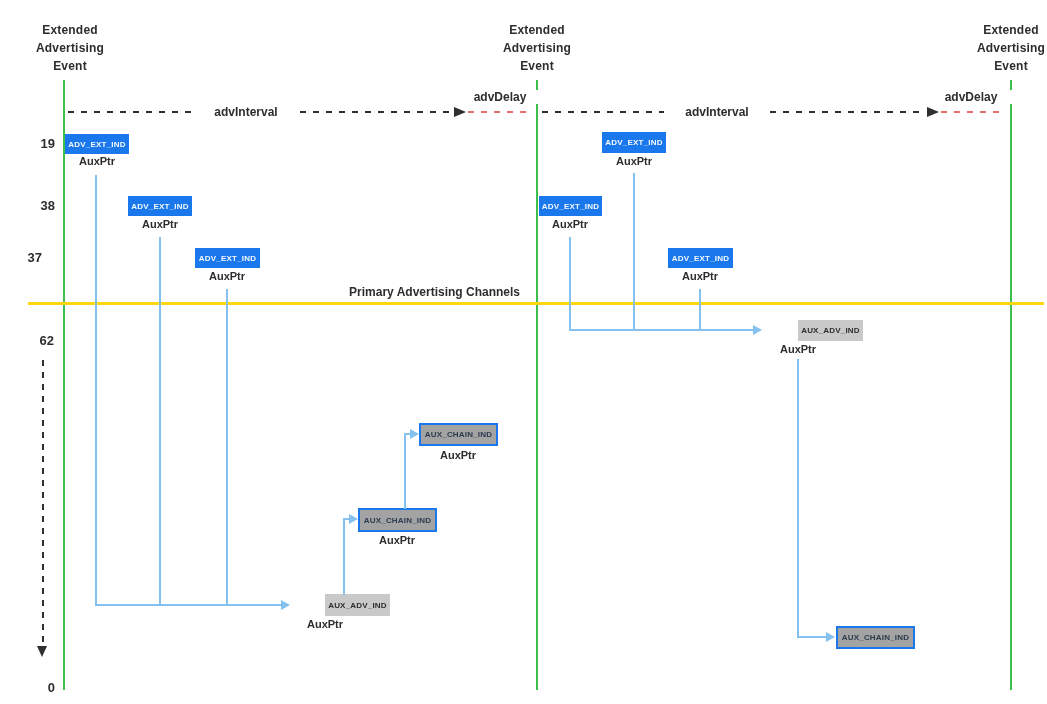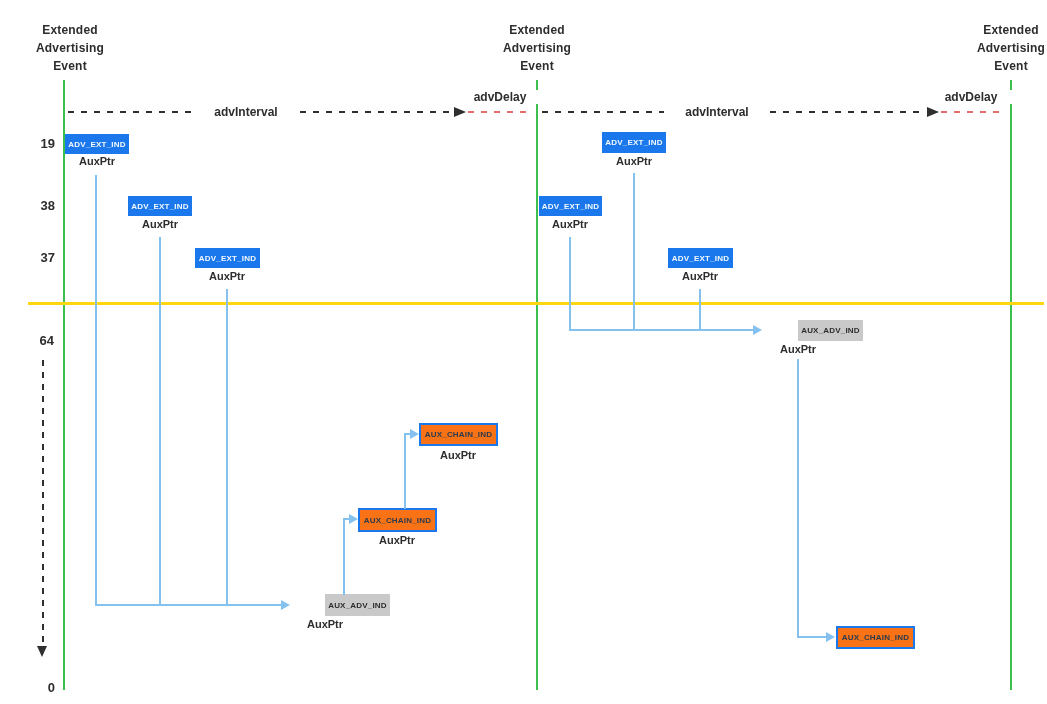--- a/index.html
+++ b/index.html
@@ -30,21 +30,21 @@
 
   .chan-label { font-size:13px; font-weight:700; text-align:right; width:36px; }
 
   .yellow-line { height:3px; background:var(--channel-divider-yellow,#ffd60f); }
   .caption { font-size:12px; font-weight:700; text-align:right; width:245px; }
 
   .pkt { display:flex; align-items:center; justify-content:center;
          font-size:8px; font-weight:700; letter-spacing:.2px; white-space:nowrap; }
   .pkt.blue  { background:var(--primary-packet-blue,#1a78ec); color:#f4f9ff; }
   .pkt.gray  { background:var(--aux-adv-gray,#c9c9c9); color:#2d2d2d;margin-left:32px; }
-  .pkt.chain { background:#f97316; border:2px solid var(--primary-packet-blue,#1a78ec); color:#2b3a4d; }
+  .pkt.chain { background:#a3a3a3; border:2px solid var(--primary-packet-blue,#1a78ec); color:#2b3a4d; }
 
   .auxptr { font-size:11px; font-weight:700; text-align:center; width:60px; }
 
   .conn-v { width:2px;  background:var(--connector-blue,#85c1ef); }
   .conn-h { height:2px; background:var(--connector-blue,#85c1ef); }
   .arrow-r-blue { width:0; height:0; border-left:9px solid var(--connector-blue,#85c1ef);
                   border-top:5px solid transparent; border-bottom:5px solid transparent; }
 </style>
 </head>
 <body>
@@ -74,27 +74,28 @@
 
   <div class="abs dash-h" style="left:542px;top:111px;width:122px;"></div>
   <div class="abs tl-label" style="left:667px;top:105px;width:100px;">advInterval</div>
   <div class="abs dash-h" style="left:770px;top:111px;width:155px;"></div>
   <div class="abs arrow-r-black" style="left:927px;top:107px;"></div>
   <div class="abs tl-label" style="left:921px;top:90px;width:100px;">advDelay</div>
   <div class="abs dash-h red" style="left:941px;top:111px;width:63px;"></div>
 
   <div class="abs chan-label" style="left:19px;top:136px;">19</div>
   <div class="abs chan-label" style="left:19px;top:198px;">38</div>
-  <div class="abs chan-label" style="left:19px;top:250px;">37</div>
-  <div class="abs chan-label" style="left:18px;top:333px;">64</div>
+  <div class="abs chan-label" style="left:6px;top:250px;">37</div>
+  <div class="abs chan-label" style="left:18px;top:333px;">62</div>
   <div class="abs chan-label" style="left:19px;top:680px;">0</div>
 
   <div class="abs dash-v" style="left:42px;top:360px;height:286px;"></div>
   <div class="abs arrow-d-black" style="left:37px;top:646px;"></div>
 
+  <div class="abs caption" style="left:275px;top:285px;">Primary Advertising Channels</div>
   <div class="abs yellow-line" style="left:28px;top:302px;width:1016px;"></div>
 
   <div class="abs pkt blue" style="left:65px;top:134px;width:64px;height:20px;">ADV_EXT_IND</div>
   <div class="abs auxptr" style="left:67px;top:155px;">AuxPtr</div>
   <div class="abs pkt blue" style="left:128px;top:196px;width:64px;height:20px;">ADV_EXT_IND</div>
   <div class="abs auxptr" style="left:130px;top:218px;">AuxPtr</div>
   <div class="abs pkt blue" style="left:195px;top:248px;width:65px;height:20px;">ADV_EXT_IND</div>
   <div class="abs auxptr" style="left:197px;top:270px;">AuxPtr</div>
 
   <div class="abs conn-v" style="left:95px;top:175px;height:430px;"></div>

